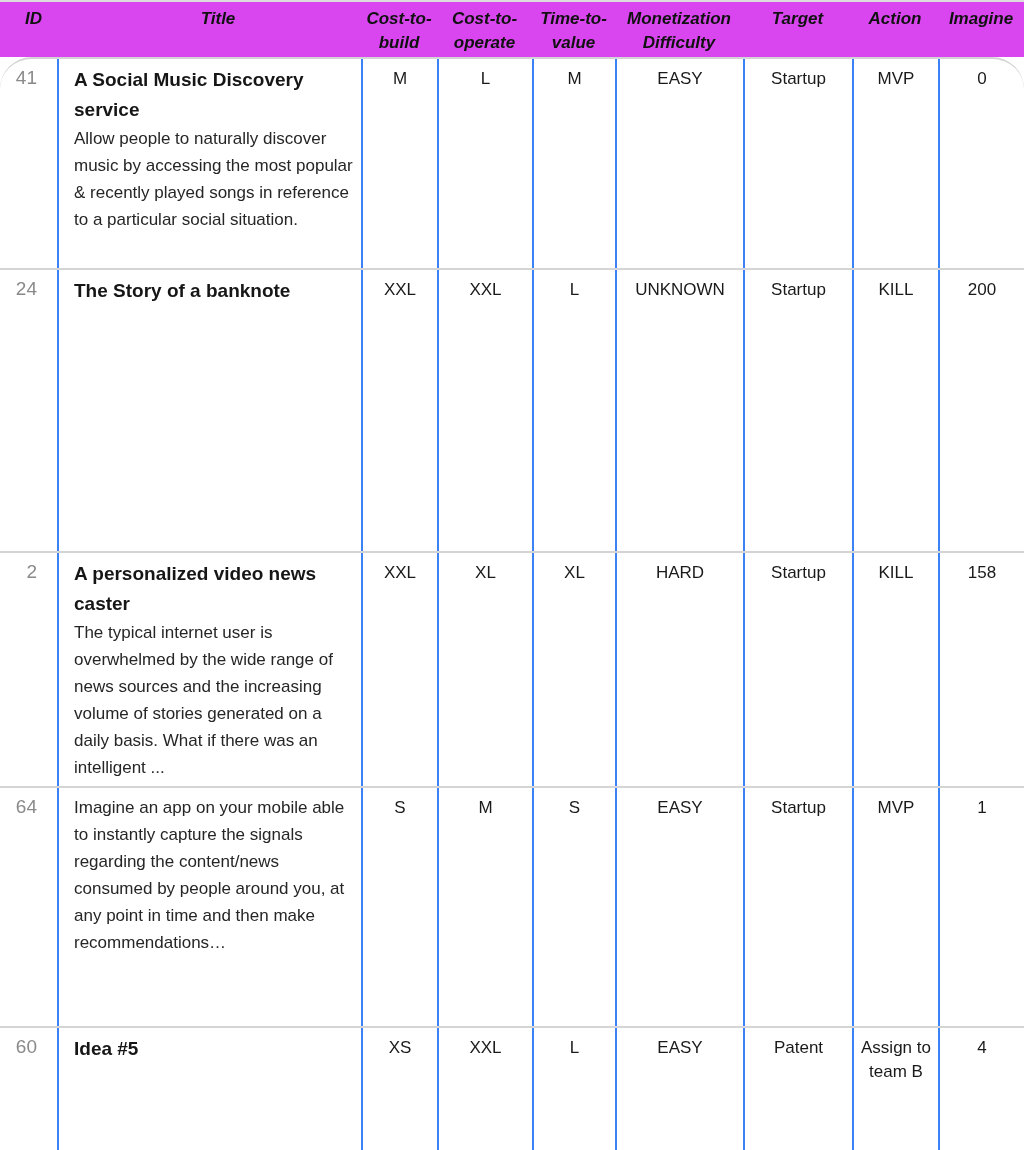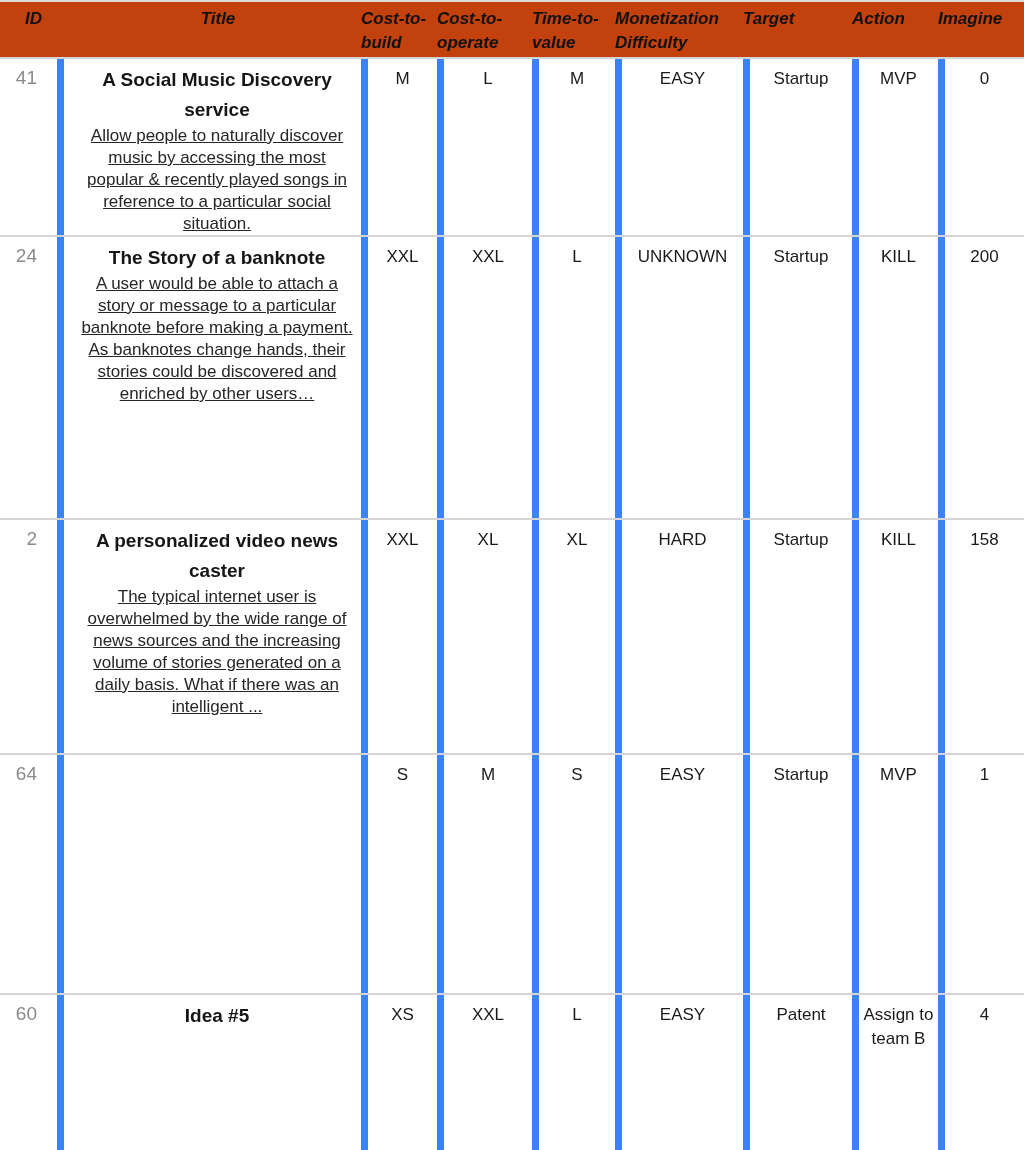--- a/index.html
+++ b/index.html
@@ -16,58 +16,58 @@
   }
   .table {
     width: 1024px;
     border-top: 2px solid #dcdcdc;
     border-bottom: 2px solid #d2d2d2;
     box-sizing: border-box;
   }
   .thead {
     display: flex;
     height: 55px;
-    background: #c2410c;
+    background: #d946ef;
     box-sizing: border-box;
   }
   .row {
     display: flex;
     border-top: 2px solid #d4d4d4;
     box-sizing: border-box;
     background: #ffffff;
   }
-  .row-0 { height: 178px; }
+  .row-0 { height: 211px; border-radius: 32px; }
   .row-1 { height: 283px; }
   .row-2 { height: 235px; }
   .row-3 { height: 240px; }
   .row-4 { height: 167px; }
 
   .cell {
     box-sizing: border-box;
     overflow: hidden;
   }
-  .row .cell + .cell { border-left: 7px solid #3b82f6; text-align: center; }
+  .row .cell + .cell { border-left: 2px solid #3b82f6; }
 
   .col-id       { width: 57px;  }
   .col-title    { width: 304px; }
   .col-ctb      { width: 76px;  }
   .col-cto      { width: 95px;  }
   .col-ttv      { width: 83px;  }
   .col-md       { width: 128px; }
   .col-target   { width: 109px; }
   .col-action   { width: 86px;  }
   .col-priority { width: 86px;  }
 
   .th {
     font-weight: 700;
     font-style: italic;
     font-size: 17px;
     line-height: 24px;
     padding-top: 5px;
-    text-align: left;
+    text-align: center;
     color: #111111;
   }
   .th.col-id    { text-align: right; padding-right: 15px; }
   .th.col-title { text-align: center;  padding-left: 18px;  }
 
   .id-val {
     text-align: right;
     padding: 8px 20px 0 0;
     font-size: 19px;
     color: #8a8a8a;
@@ -76,23 +76,22 @@
     padding: 6px 6px 0 15px;
   }
   .idea-title {
     font-weight: 700;
     font-size: 19px;
     line-height: 30px;
     color: #161616;
   }
   .idea-desc {
     font-size: 17px;
-    line-height: 22px;
+    line-height: 27px;
     color: #262626;
-    text-decoration: underline;
   }
   .val {
     text-align: center;
     padding-top: 8px;
     font-size: 17px;
     line-height: 24px;
     color: #1a1a1a;
   }
 </style>
 </head>
@@ -124,21 +123,20 @@
     <div class="cell val col-md">EASY</div>
     <div class="cell val col-target">Startup</div>
     <div class="cell val col-action">MVP</div>
     <div class="cell val col-priority">0</div>
   </div>
 
   <div class="row row-1">
     <div class="cell id-val col-id">24</div>
     <div class="cell title-cell col-title">
       <div class="idea-title">The Story of a banknote</div>
-      <div class="idea-desc">A user would be able to attach a story or message to a particular banknote before making a payment. As banknotes change hands, their stories could be discovered and enriched by other users…</div>
     </div>
     <div class="cell val col-ctb">XXL</div>
     <div class="cell val col-cto">XXL</div>
     <div class="cell val col-ttv">L</div>
     <div class="cell val col-md">UNKNOWN</div>
     <div class="cell val col-target">Startup</div>
     <div class="cell val col-action">KILL</div>
     <div class="cell val col-priority">200</div>
   </div>
 
@@ -153,20 +151,21 @@
     <div class="cell val col-ttv">XL</div>
     <div class="cell val col-md">HARD</div>
     <div class="cell val col-target">Startup</div>
     <div class="cell val col-action">KILL</div>
     <div class="cell val col-priority">158</div>
   </div>
 
   <div class="row row-3">
     <div class="cell id-val col-id">64</div>
     <div class="cell title-cell col-title">
+      <div class="idea-desc">Imagine an app on your mobile able to instantly capture the signals regarding the content/news consumed by people around you, at any point in time and then make recommendations…</div>
     </div>
     <div class="cell val col-ctb">S</div>
     <div class="cell val col-cto">M</div>
     <div class="cell val col-ttv">S</div>
     <div class="cell val col-md">EASY</div>
     <div class="cell val col-target">Startup</div>
     <div class="cell val col-action">MVP</div>
     <div class="cell val col-priority">1</div>
   </div>
 

